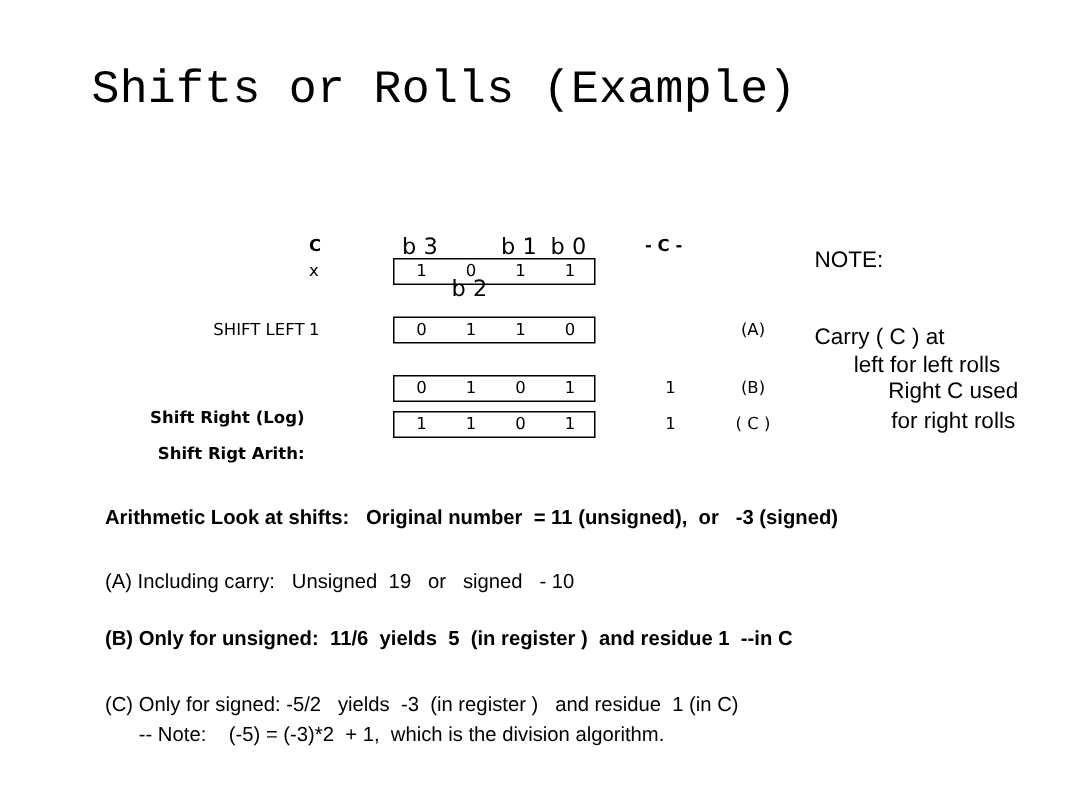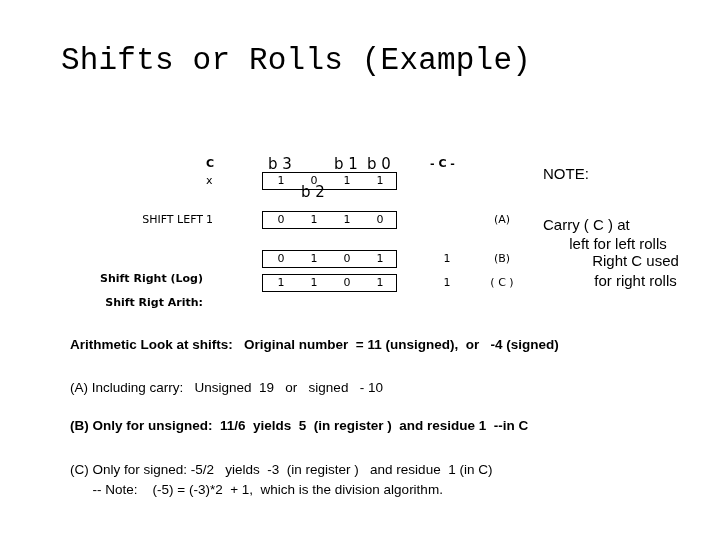--- a/index.html
+++ b/index.html
@@ -250,19 +250,19 @@
     <div class="l1">NOTE:</div>
     <div class="l2">Carry ( C ) at</div>
     <div class="l3">left for left rolls</div>
   </div>
 
   <div class="note2">
     <div>Right  C  used</div>
     <div>for right rolls</div>
   </div>
 
-  <div class="body-text p1">Arithmetic Look at shifts:   Original number  = 11 (unsigned),  or   -4 (signed)</div>
+  <div class="body-text p1">Arithmetic Look at shifts:   Original number  = 11 (unsigned),  or   -3 (signed)</div>
   <div class="body-text p2">(A) Including carry:   Unsigned  19   or   signed   - 10</div>
   <div class="body-text p3">(B) Only for unsigned:  11/6  yields  5  (in register )  and residue 1  --in C</div>
   <div class="body-text p4">(C) Only for signed: -5/2   yields  -3  (in register )   and residue  1 (in C)</div>
   <div class="body-text p5">      -- Note:    (-5) = (-3)*2  + 1,  which is the division algorithm.</div>
 
 </div>
 
 </body></html>

